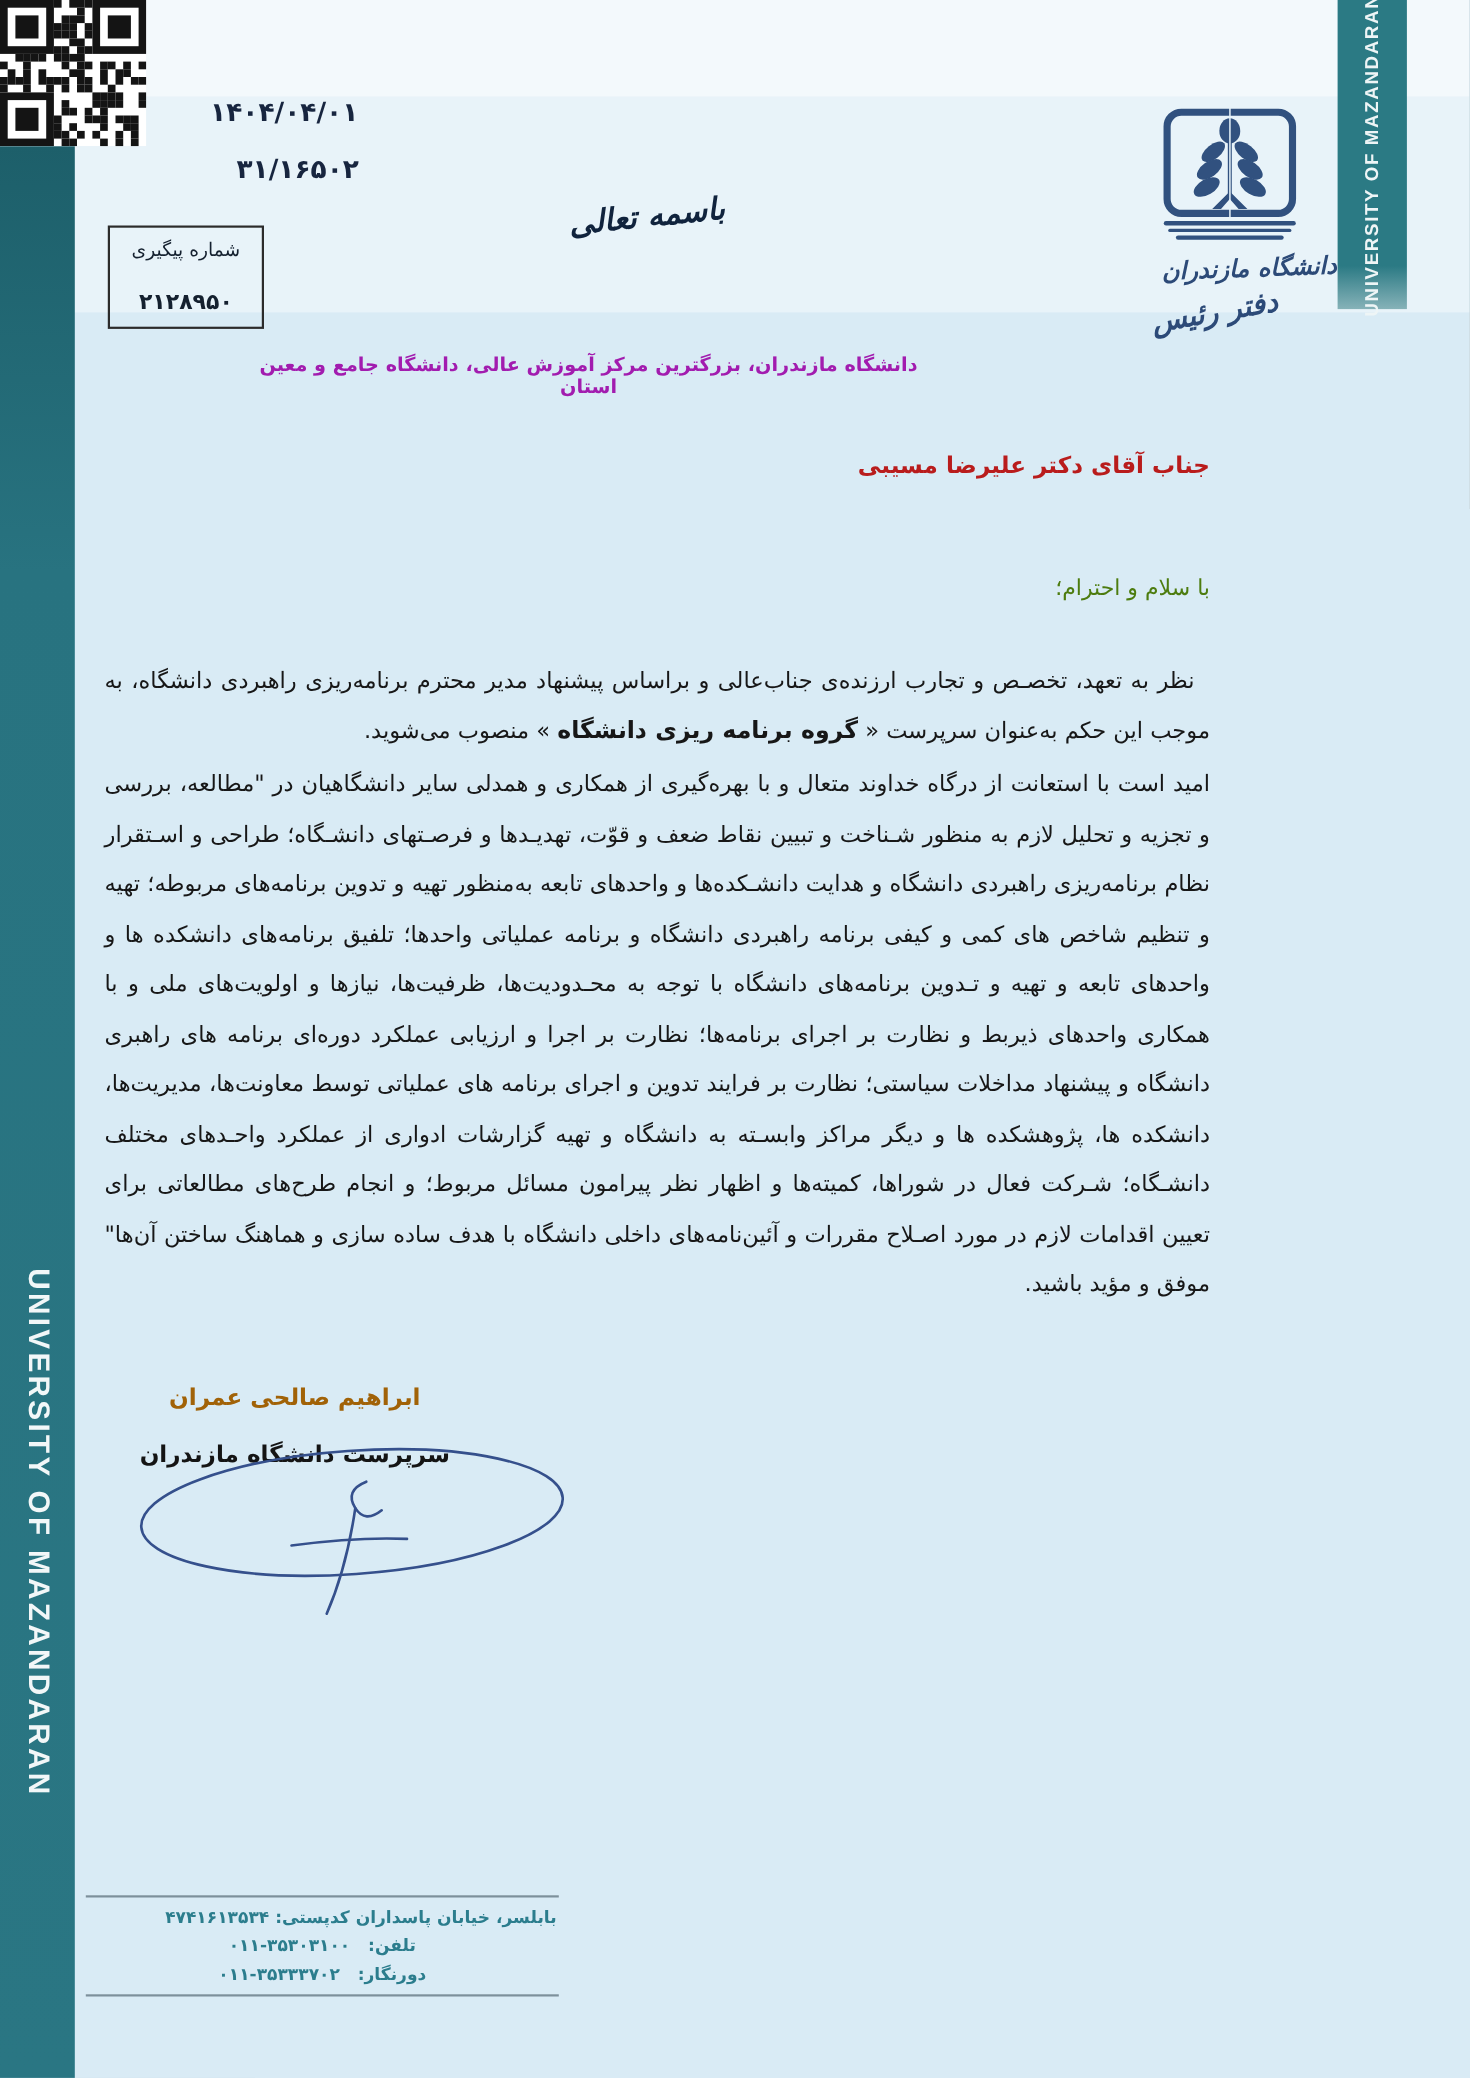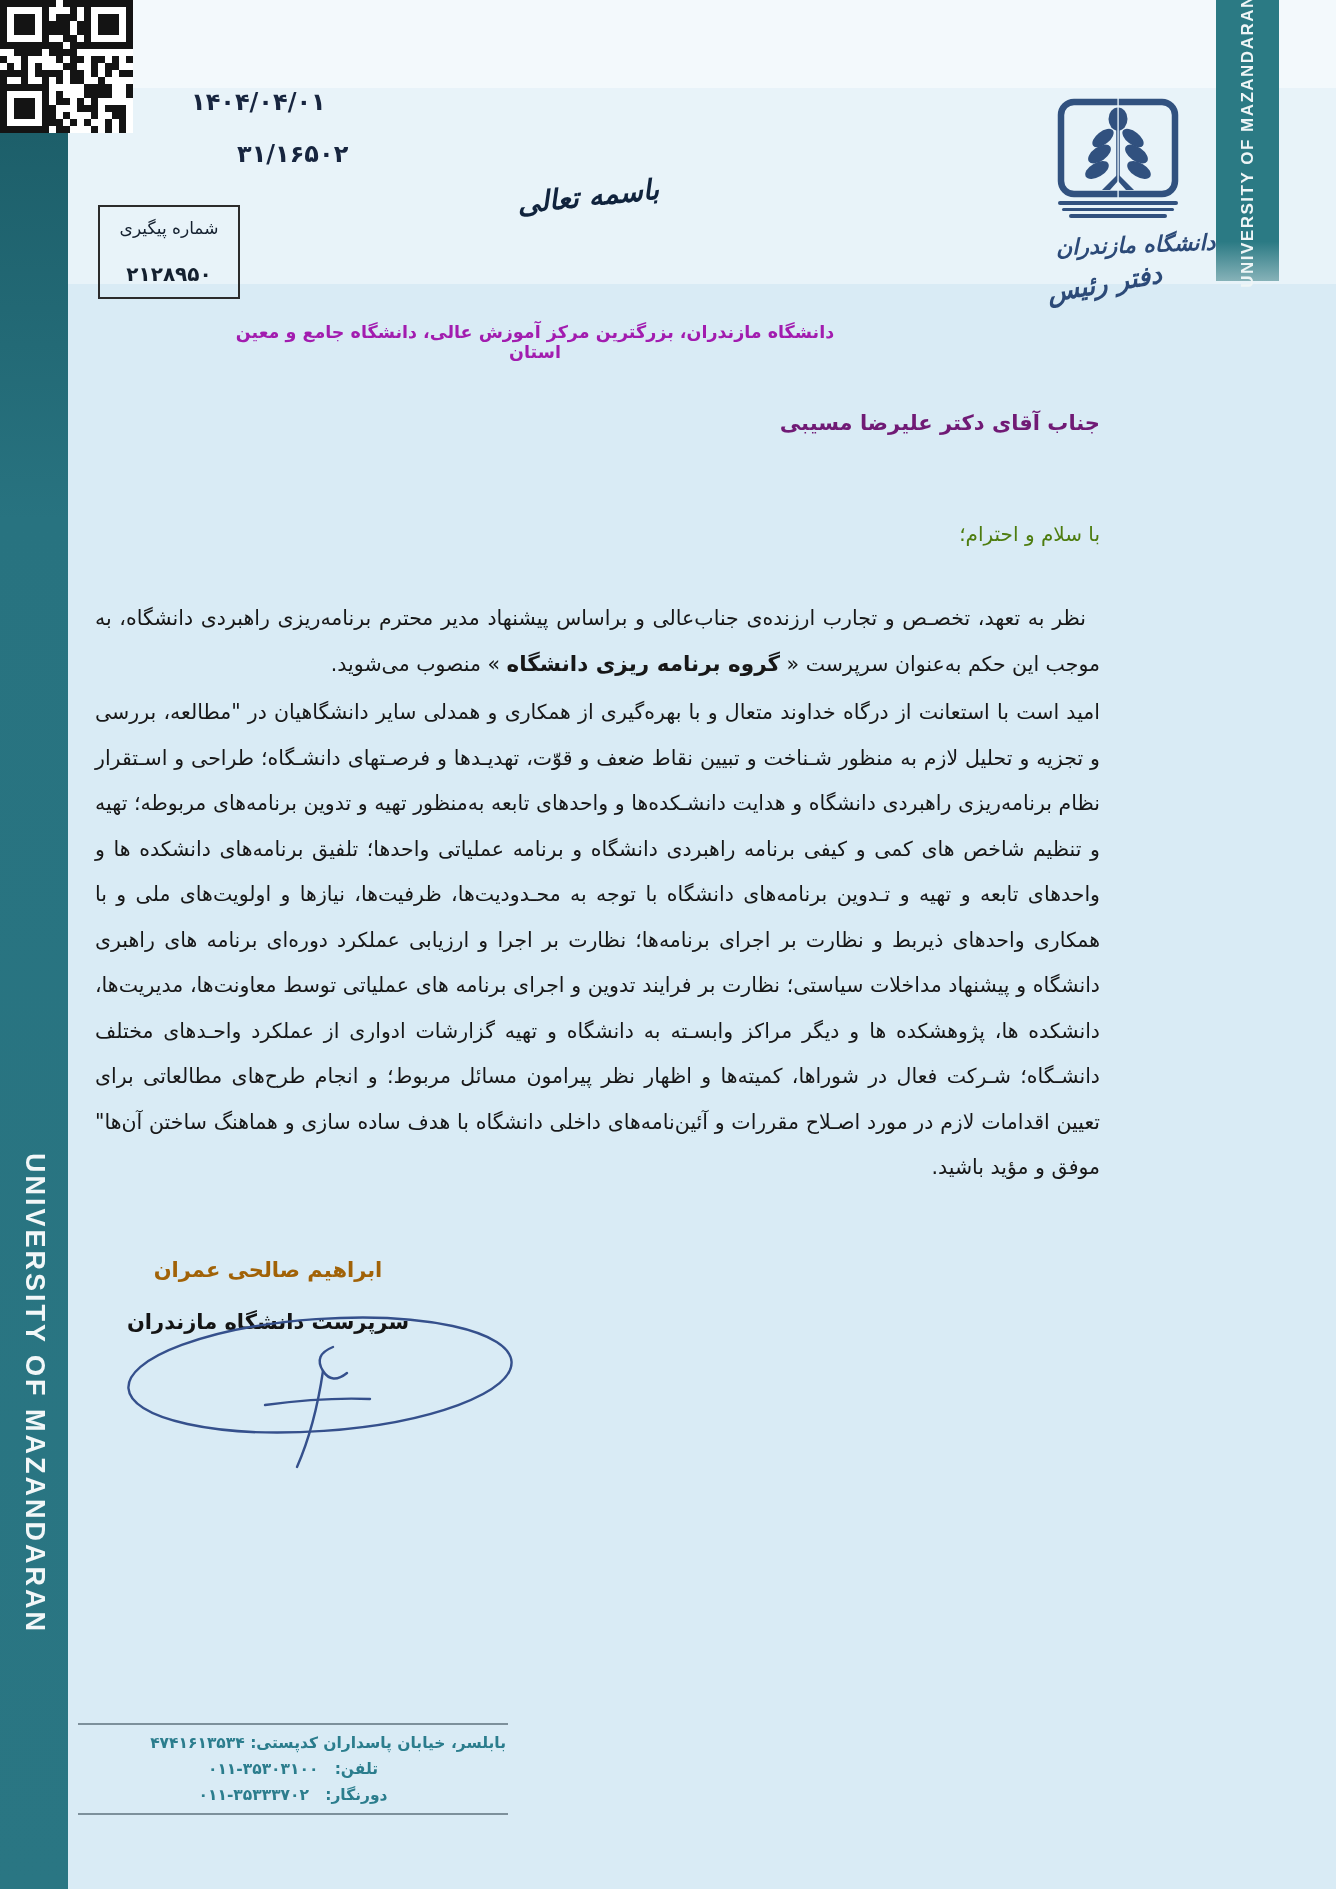--- a/index.html
+++ b/index.html
@@ -23,21 +23,21 @@
   .right-bar span{transform:rotate(-90deg);white-space:nowrap;color:#eef5f6;
             font-weight:bold;font-size:17px;letter-spacing:1.5px;font-family:"Liberation Sans",sans-serif;}
   
   .hfields{position:absolute;right:751px;top:96px;width:492px;direction:rtl;}
   .hfields{left:93px;right:auto;width:492px;}
   .hrow{display:flex;direction:rtl;align-items:flex-end;height:28px;margin-bottom:24px;}
   .hlabel{font-size:16.5px;font-weight:bold;color:#3b3f45;white-space:nowrap;padding-left:4px;}
   .hdots{flex:1;border-bottom:2px dotted #93a2ad;height:1px;margin-bottom:4px;}
   .hval{position:absolute;font-size:24px;font-weight:bold;color:#17253f;direction:ltr;letter-spacing:1px;}
   .hval.date{left:171px;top:88px;margin-left:20px;}
-  .hval.num{left:215px;top:140px;margin-left:22px;}
+  .hval.num{left:215px;top:140px;}
   
   .bismillah{position:absolute;left:498px;top:180px;width:180px;text-align:center;
             font-family:"DejaVu Serif","Liberation Serif",serif;font-style:italic;font-weight:bold;
             font-size:28px;color:#10233d;transform:rotate(-6deg);}
   
   .track{position:absolute;left:98px;top:205px;width:138px;height:90px;border:2px solid #2b2b2b;
          display:flex;flex-direction:column;align-items:center;justify-content:center;gap:24px;}
   .track .tl{font-size:17px;color:#14202f;font-weight:500;}
   .track .tn{font-size:20px;color:#14202f;font-weight:bold;letter-spacing:1px;}
   
@@ -49,21 +49,21 @@
   .w3{width:98px;height:3.4px;}
   .logo-name{margin-top:14px;font-family:"DejaVu Serif","Liberation Serif",serif;font-weight:bold;
              font-style:italic;font-size:22px;color:#2c4a78;white-space:nowrap;transform:rotate(-2deg);}
   .office-name{margin-top:8px;font-family:"DejaVu Serif","Liberation Serif",serif;font-weight:bold;
              font-style:italic;font-size:26px;color:#2c4a78;white-space:nowrap;transform:rotate(-10deg) translateX(-14px);}
   
   .subtitle{position:absolute;left:210px;top:322px;width:650px;text-align:center;direction:rtl;
             font-size:17.5px;font-weight:600;color:#a21caf;}
   
   .recipient{position:absolute;left:95px;top:398px;width:1005px;direction:rtl;text-align:right;}
-  .recipient .r1,.recipient .r2{font-size:21px;font-weight:bold;color:#701a75;line-height:50px;}
+  .recipient .r1,.recipient .r2{font-size:21px;font-weight:bold;color:#b91c1c;line-height:50px;}
   .salutation{position:absolute;left:95px;top:522px;width:1005px;direction:rtl;text-align:right;
             font-size:20px;color:#4d7c0f;}
   .para{direction:rtl;text-align:justify;font-size:20.5px;line-height:46px;color:#171717;font-weight:500;}
   .para1{position:absolute;left:95px;top:595px;width:1005px;text-indent:14px;}
   .para1 b{font-size:21.5px;}
   .para2{position:absolute;left:95px;top:690px;width:1005px;line-height:45.5px;}
   
   .signer{position:absolute;left:118px;top:1255px;width:300px;text-align:center;direction:rtl;}
   .signer .sn{font-size:21px;font-weight:600;color:#a16207;line-height:30px;}
   .signer .st{font-size:21px;font-weight:600;color:#141414;line-height:30px;margin-top:22px;}

